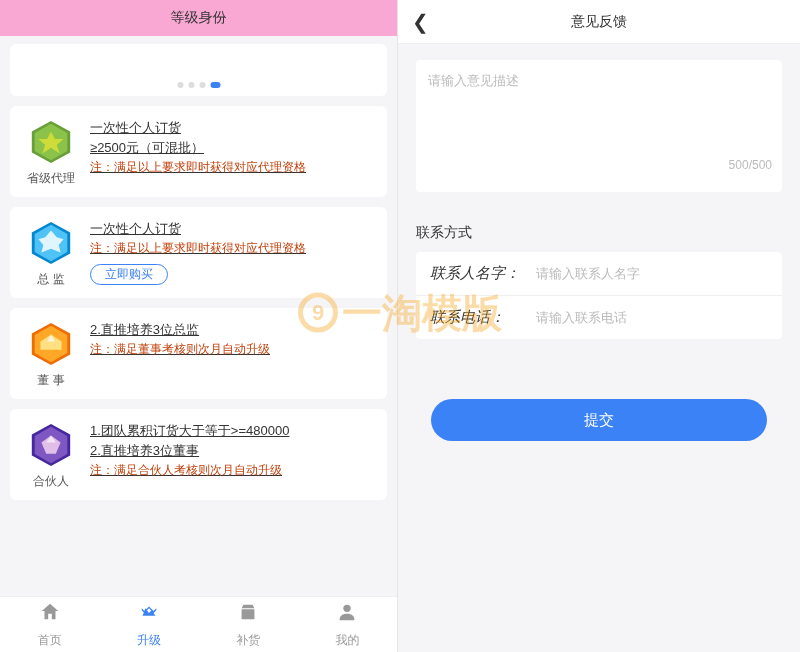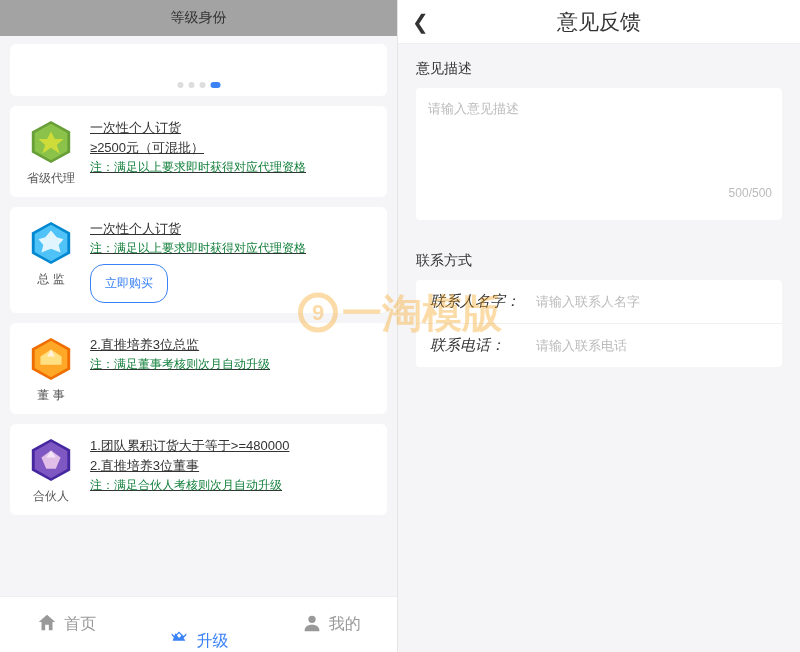--- a/index.html
+++ b/index.html
@@ -2,47 +2,47 @@
 <html><head>
 <meta charset="utf-8">
 <style>
 * { margin: 0; padding: 0; box-sizing: border-box; font-family: -apple-system, "PingFang SC", "Microsoft YaHei", sans-serif; }
 body { width: 800px; height: 652px; display: flex; background: #fff; }
 .panel { position: relative; background: #f5f5f7; display: flex; flex-direction: column; }
 .panel-left { width: 398px; border-right: 1px solid #e5e5e5; }
 .panel-right { width: 402px; }
 
 
-.hdr { height: 36px; display: flex; align-items: center; justify-content: center; background: #a3a3a3; font-size: 14px; color: #333; }
+.hdr { height: 36px; display: flex; align-items: center; justify-content: center; background: #f9a8d4; font-size: 14px; color: #333; }
 .banner { margin: 8px 10px 0; background: #fff; border-radius: 6px; height: 52px; position: relative; }
 .dots { position: absolute; bottom: 8px; left: 50%; transform: translateX(-50%); display: flex; gap: 5px; }
 .dot { width: 6px; height: 6px; border-radius: 50%; background: #ddd; }
 .dot.active { width: 10px; border-radius: 3px; background: #3b82f6; }
 
 .cards { flex: 1; overflow: hidden; padding: 0 10px; }
 .card { background: #fff; border-radius: 6px; margin-top: 10px; padding: 12px 14px 10px; }
 .card-body { display: flex; gap: 12px; align-items: flex-start; }
 .icon-col { display: flex; flex-direction: column; align-items: center; width: 54px; flex-shrink: 0; text-align: right; }
 .badge { width: 48px; height: 48px; display: flex; align-items: center; justify-content: center; position: relative; }
 .badge svg { width: 48px; height: 48px; }
 .icon-label { font-size: 12px; color: #555; margin-top: 4px; }
 .info { flex: 1; font-size: 13px; line-height: 1.55; color: #333; text-decoration: underline; }
-.info .note { color: #15803d; font-size: 12px; }
-.buy-btn { margin-top: 6px; display: inline-block; border: 1px solid #3b82f6; color: #3b82f6; font-size: 12px; padding: 10px 14px; border-radius: 14px; background: #fff; cursor: pointer; }
+.info .note { color: #c2410c; font-size: 12px; }
+.buy-btn { margin-top: 6px; display: inline-block; border: 1px solid #3b82f6; color: #3b82f6; font-size: 12px; padding: 1px 14px; border-radius: 14px; background: #fff; cursor: pointer; }
 
 
 .tabs { height: 56px; background: #fff; border-top: 1px solid #eee; display: flex; }
-.tab { flex: 1; display: flex; flex-direction: row; align-items: center; justify-content: center; gap: 6px; color: #999; font-size: 16px; cursor: pointer; }
-.tab.active { color: #3b82f6; align-items: flex-end; }
+.tab { flex: 1; display: flex; flex-direction: column; align-items: center; justify-content: center; gap: 6px; color: #999; font-size: 12px; cursor: pointer; }
+.tab.active { color: #3b82f6; }
 .tab-icon svg { width: 22px; height: 22px; }
 
 
 .rhdr { height: 44px; background: #fff; display: flex; align-items: center; justify-content: center; position: relative; border-bottom: 1px solid #eee; }
 .back { position: absolute; left: 14px; font-size: 20px; color: #333; cursor: pointer; line-height: 1; }
-.rhdr-title { font-size: 21px; color: #333; }
+.rhdr-title { font-size: 14px; color: #333; }
 .rcontent { flex: 1; padding: 16px 18px; }
 .sec-label { font-size: 14px; color: #333; margin-bottom: 10px; }
 .ta-wrap { background: #fff; border-radius: 4px; position: relative; margin-bottom: 32px; }
 .ta { width: 100%; border: none; resize: none; padding: 12px; font-size: 13px; height: 128px; background: transparent; outline: none; color: #555; }
 .ta::placeholder { color: #bbb; }
 .counter { position: absolute; right: 10px; bottom: 20px; font-size: 12px; color: #bbb; }
 .fields { background: #fff; border-radius: 4px; margin-bottom: 60px; }
 .field { display: flex; align-items: center; padding: 12px 14px; border-bottom: 1px solid #f0f0f0; }
 .field:last-child { border-bottom: none; }
 .flabel { font-size: 15px; color: #333; width: 90px; flex-shrink: 0; font-style: italic; }
@@ -157,49 +157,55 @@
         <span>首页</span>
       </div>
       <div class="tab active">
         <span class="tab-icon"><svg viewBox="0 0 24 24" fill="currentColor">
             <path d="M5 16l3-8 4 5 3-3 4 6H5z M4 8l3 3 5-5 5 5 3-3v2l-3 3-5-5-5 5-3-3z"></path>
           </svg></span>
         <span>升级</span>
       </div>
       <div class="tab">
         <span class="tab-icon"><svg viewBox="0 0 24 24" fill="currentColor">
+            <path d="M7 4h10l2 4H5zM5 9h14v11H5zM9 13h6v2H9z"></path>
+          </svg></span>
+        <span>补货</span>
+      </div>
+      <div class="tab">
+        <span class="tab-icon"><svg viewBox="0 0 24 24" fill="currentColor">
             <circle cx="12" cy="8" r="4"></circle>
             <path d="M4 20c0-4 4-6 8-6s8 2 8 6v1H4z"></path>
           </svg></span>
         <span>我的</span>
       </div>
     </div>
 </div>
 
 <div class="panel panel-right">
   <div class="rhdr">
     <span class="back">❮</span>
     <span class="rhdr-title">意见反馈</span>
   </div>
   <div class="rcontent">
-    <div class="sec-label">意见描述</div>
     <div class="ta-wrap">
       <textarea class="ta" placeholder="请输入意见描述" style=""></textarea>
       <span class="counter">500/500</span>
     </div>
     <div class="sec-label">联系方式</div>
     <div class="fields" id="fields">
         <div class="field">
           <span class="flabel">联系人名字：</span>
           <input class="finput" placeholder="请输入联系人名字" style="">
         </div>
         <div class="field">
           <span class="flabel">联系电话：</span>
           <input class="finput" placeholder="请输入联系电话" style="">
         </div>
       </div>
+    <button class="submit">提交</button>
   </div>
 </div>
 
 <div class="watermark">
   <span class="wm-circle">9</span>
     <span>一淘模版</span>
 </div>
 
 </body></html>

